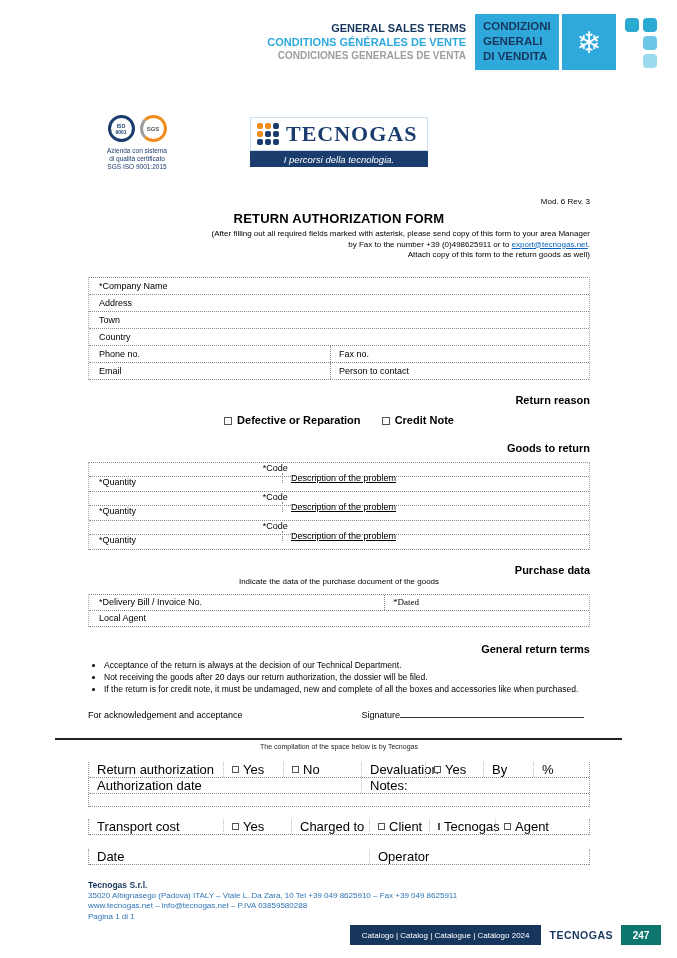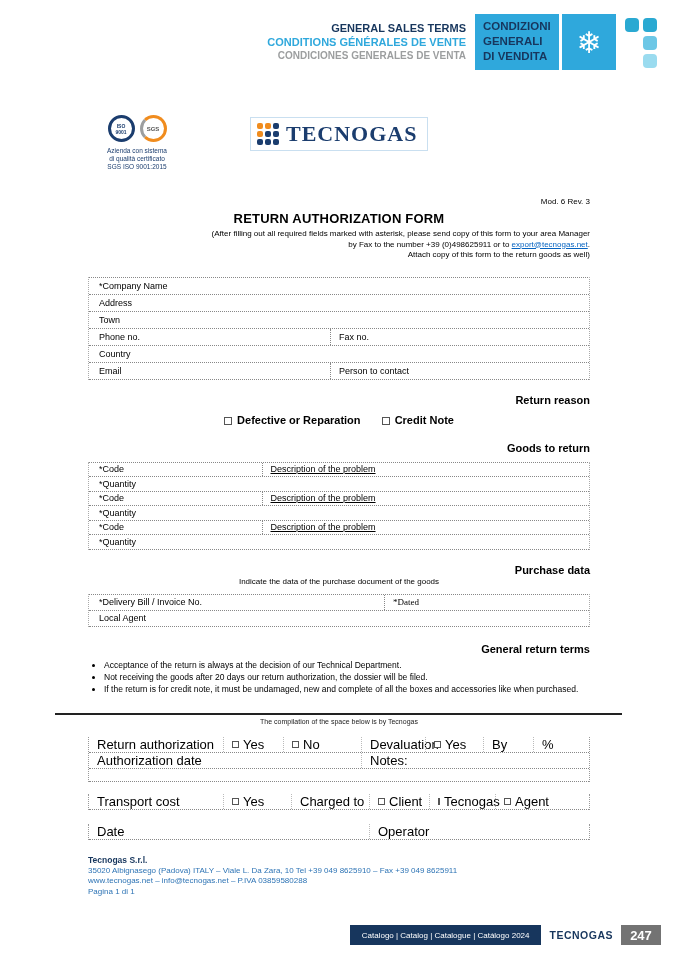--- a/index.html
+++ b/index.html
@@ -45,21 +45,21 @@
   .dtable { border-top:1px dotted #888; border-left:1px dotted #aaa; border-right:1px dotted #aaa; }
   .f-row { height:17px; display:flex; align-items:center; font-size:9px; border-bottom:1px dotted #888; }
   .f-row .lbl { padding-left:10px; white-space:nowrap; }
   .cell1 { width:48.2%; height:100%; display:flex; align-items:center; }
   .cell2 { flex:1; height:100%; display:flex; align-items:center; border-left:1px dotted #888; }
   .cell2 .lbl { padding-left:8px; }
   .sec-head { text-align:right; font-weight:bold; font-size:11px; }
   .reason-opts { text-align:center; font-size:11px; margin-top:8px;font-weight:bold; }
   .cb { display:inline-block; width:8px; height:8px; border:1px solid #555; margin-right:5px; vertical-align:-1px; background:#fff; }
   .opt2 { margin-left:18px; }
-  .g-row { height:14.5px; display:flex; align-items:center; font-size:9px; border-bottom:1px dotted #888; }
+  .g-row { height:14.5px; display:flex; align-items:center; font-size:9px; border-bottom:1px dotted #888;flex-direction:column; }
   .g-code { width:34.5%; height:100%; display:flex; align-items:center; padding-left:10px; }
   .g-desc { flex:1; height:100%; display:flex; align-items:center; border-left:1px dotted #888; padding-left:8px;text-decoration:underline; }
   .g-qty  { width:100%; padding-left:10px; }
   .p-row { height:16px; display:flex; align-items:center; font-size:9px; border-bottom:1px dotted #888; }
   .p1 { width:59%; height:100%; display:flex; align-items:center; padding-left:10px; }
   .p2 { flex:1; height:100%; display:flex; align-items:center; border-left:1px dotted #888; padding-left:8px;font-family:Liberation Serif, serif; }
   .purchase-note { text-align:center; font-size:8px; margin-top:1px; }
   .bullets { margin:5px 0 0 16px; font-size:8.5px; line-height:11px; }
   .bullets li { margin-bottom:1px; }
   .ack-row { margin-top:14px; display:flex; align-items:flex-end; font-size:9px; }
@@ -78,21 +78,21 @@
   .w68{width:68px;} .w66{width:66px;} .w272{width:272px;} .w280{width:280px;} .wfl{flex:1;}
   .sp12 { height:12px; } .sp14 { height:14px; }
   
   .footer { text-align:left; margin-top:15px; }
   .footer-company { font-size:8.5px; font-weight:bold; color:#17365d; line-height:11px; }
   .footer-line { font-size:8px; color:#2e74b5; line-height:10.5px; }
   
   .bottom-bar { position:absolute; right:16px; bottom:13px; height:20px; display:flex; align-items:stretch; }
   .bb-catalog { background:#17365d; color:#fff; font-size:8px; display:flex; align-items:center; padding:0 12px; }
   .bb-brand { color:#17365d; font-weight:bold; font-size:10.5px; letter-spacing:0.5px; display:flex; align-items:center; padding:0 8px; }
-  .bb-page { background:#737373; color:#fff; font-weight:bold; font-size:13px; width:40px; display:flex; align-items:center; justify-content:center; }
+  .bb-page { background:#0f766e; color:#fff; font-weight:bold; font-size:10px; width:40px; display:flex; align-items:center; justify-content:center; }
 </style>
 </head>
 <body>
 
 <header class="top-banner">
   <div class="banner-titles">
     <div class="bt-en">GENERAL SALES TERMS</div>
     <div class="bt-fr">CONDITIONS GÉNÉRALES DE VENTE</div>
     <div class="bt-es">CONDICIONES GENERALES DE VENTA</div>
   </div>
@@ -134,20 +134,21 @@
             <i class="td-n"></i>
           <i class="td-o"></i>
             <i class="td-n"></i>
             <i class="td-n"></i>
           <i class="td-n"></i>
             <i class="td-n"></i>
             <i class="td-n"></i>
         </span>
         <span class="tlogo-name">TECNOGAS</span>
       </div>
+      <div class="tlogo-strip">I percorsi della tecnologia.</div>
     </div>
   </div>
 
   <div class="mod-rev">Mod. 6 Rev. 3</div>
 
   <h1 class="form-title">RETURN AUTHORIZATION FORM</h1>
 
   <div class="intro">
     <div>(After filling out all required fields marked with asterisk, please send copy of this form to your area Manager</div>
     <div><span>by Fax to the number +39 (0)498625911 or to </span><a class="link">export@tecnogas.net</a><span>.</span></div>
@@ -158,30 +159,30 @@
     <div class="f-row">
         <span class="lbl">*Company Name</span>
       </div>
     <div class="f-row">
         <span class="lbl">Address</span>
       </div>
     <div class="f-row">
         <span class="lbl">Town</span>
       </div>
     <div class="f-row">
+        <span class="lbl">Country</span>
+      </div>
+    <div class="f-row">
       <span class="cell1">
           <span class="lbl">Phone no.</span>
         </span>
       <span class="cell2">
           <span class="lbl">Fax no.</span>
         </span>
     </div>
-    <div class="f-row">
-        <span class="lbl">Country</span>
-      </div>
     <div class="f-row">
       <span class="cell1">
           <span class="lbl">Email</span>
         </span>
       <span class="cell2">
           <span class="lbl">Person to contact</span>
         </span>
     </div>
   </div>
 
@@ -228,20 +229,24 @@
     </div>
   </div>
 
   <h2 class="sec-head" style="margin-top:16px">General return terms</h2>
   <ul class="bullets">
     <li>Acceptance of the return is always at the decision of our Technical Department.</li>
     <li>Not receiving the goods after 20 days our return authorization, the dossier will be filed.</li>
     <li>If the return is for credit note, it must be undamaged, new and complete of all the boxes and accessories like when purchased.</li>
   </ul>
 
+  <div class="ack-row">
+    <span>For acknowledgement and acceptance</span>
+    <span class="sig-block"><span>Signature</span><span class="sig-line"></span></span>
+  </div>
 
   <div class="separator"></div>
   <div class="office-note">The compilation of the space below is by Tecnogas</div>
 
   <div class="o-group" style="margin-top:12px">
     <div class="o-row">
       <span class="oc w134">Return authorization</span>
       <span class="oc w60">
           <span class="ocb"></span>
           <span>Yes</span>

